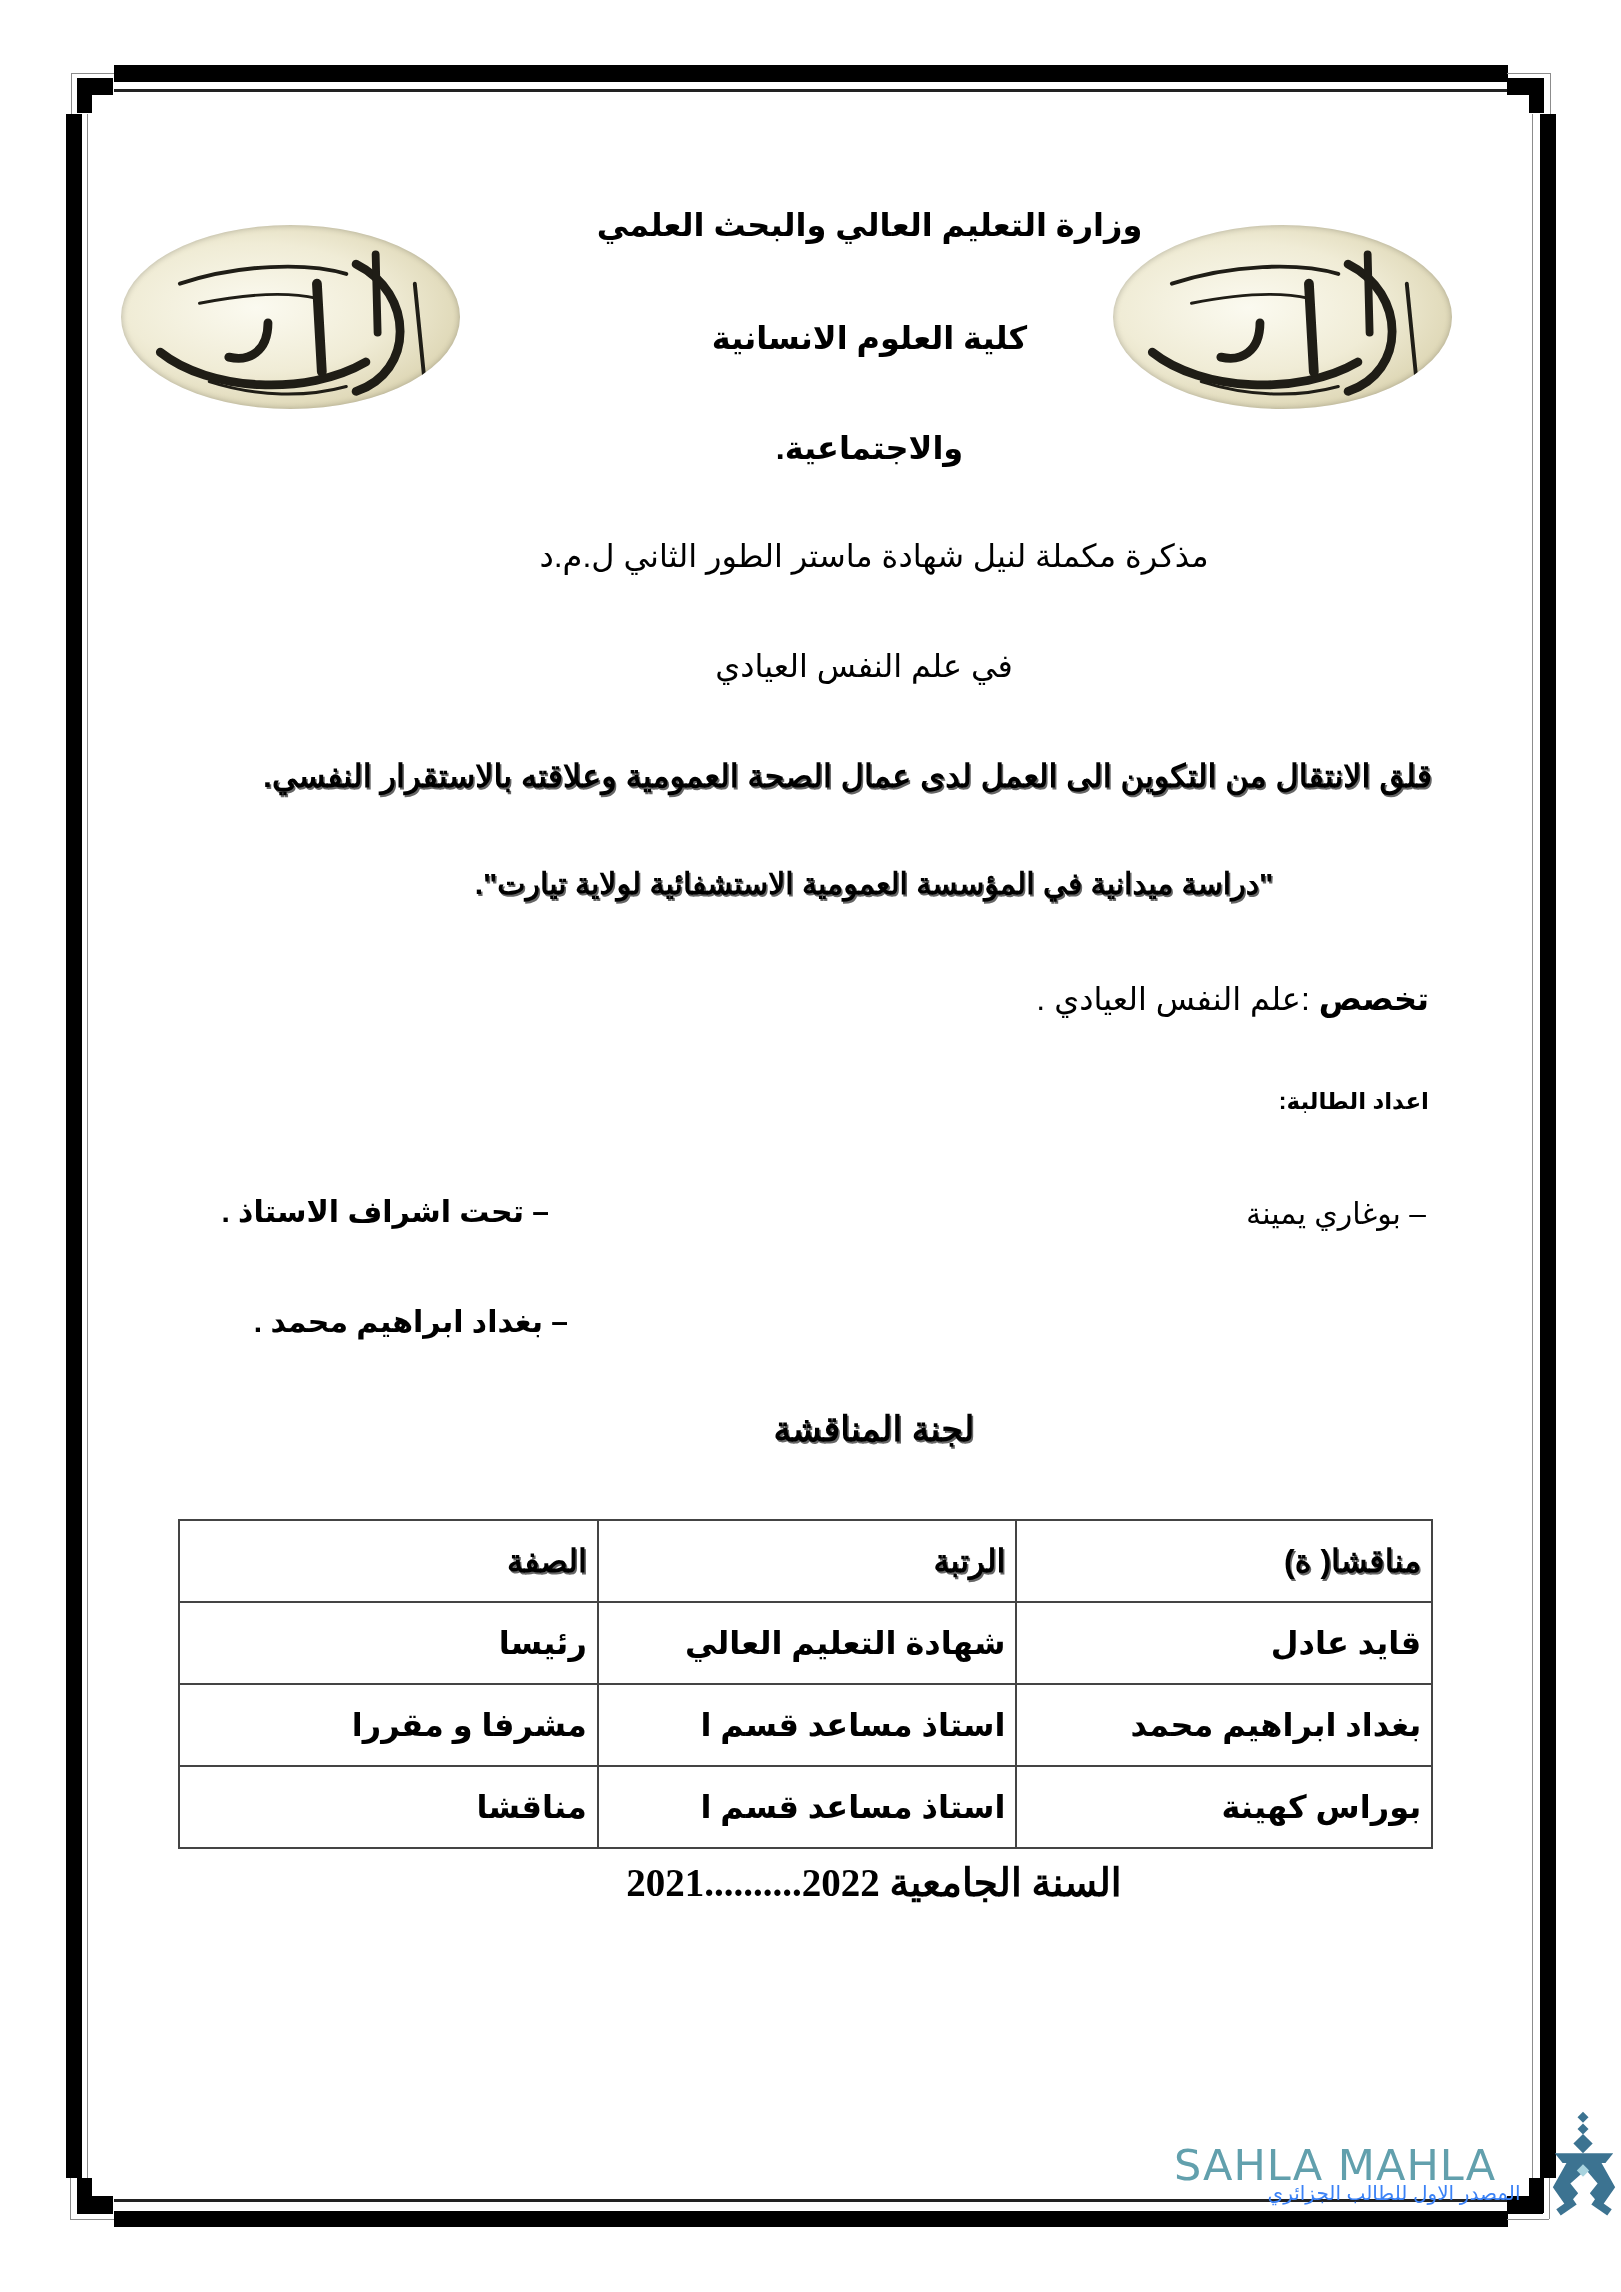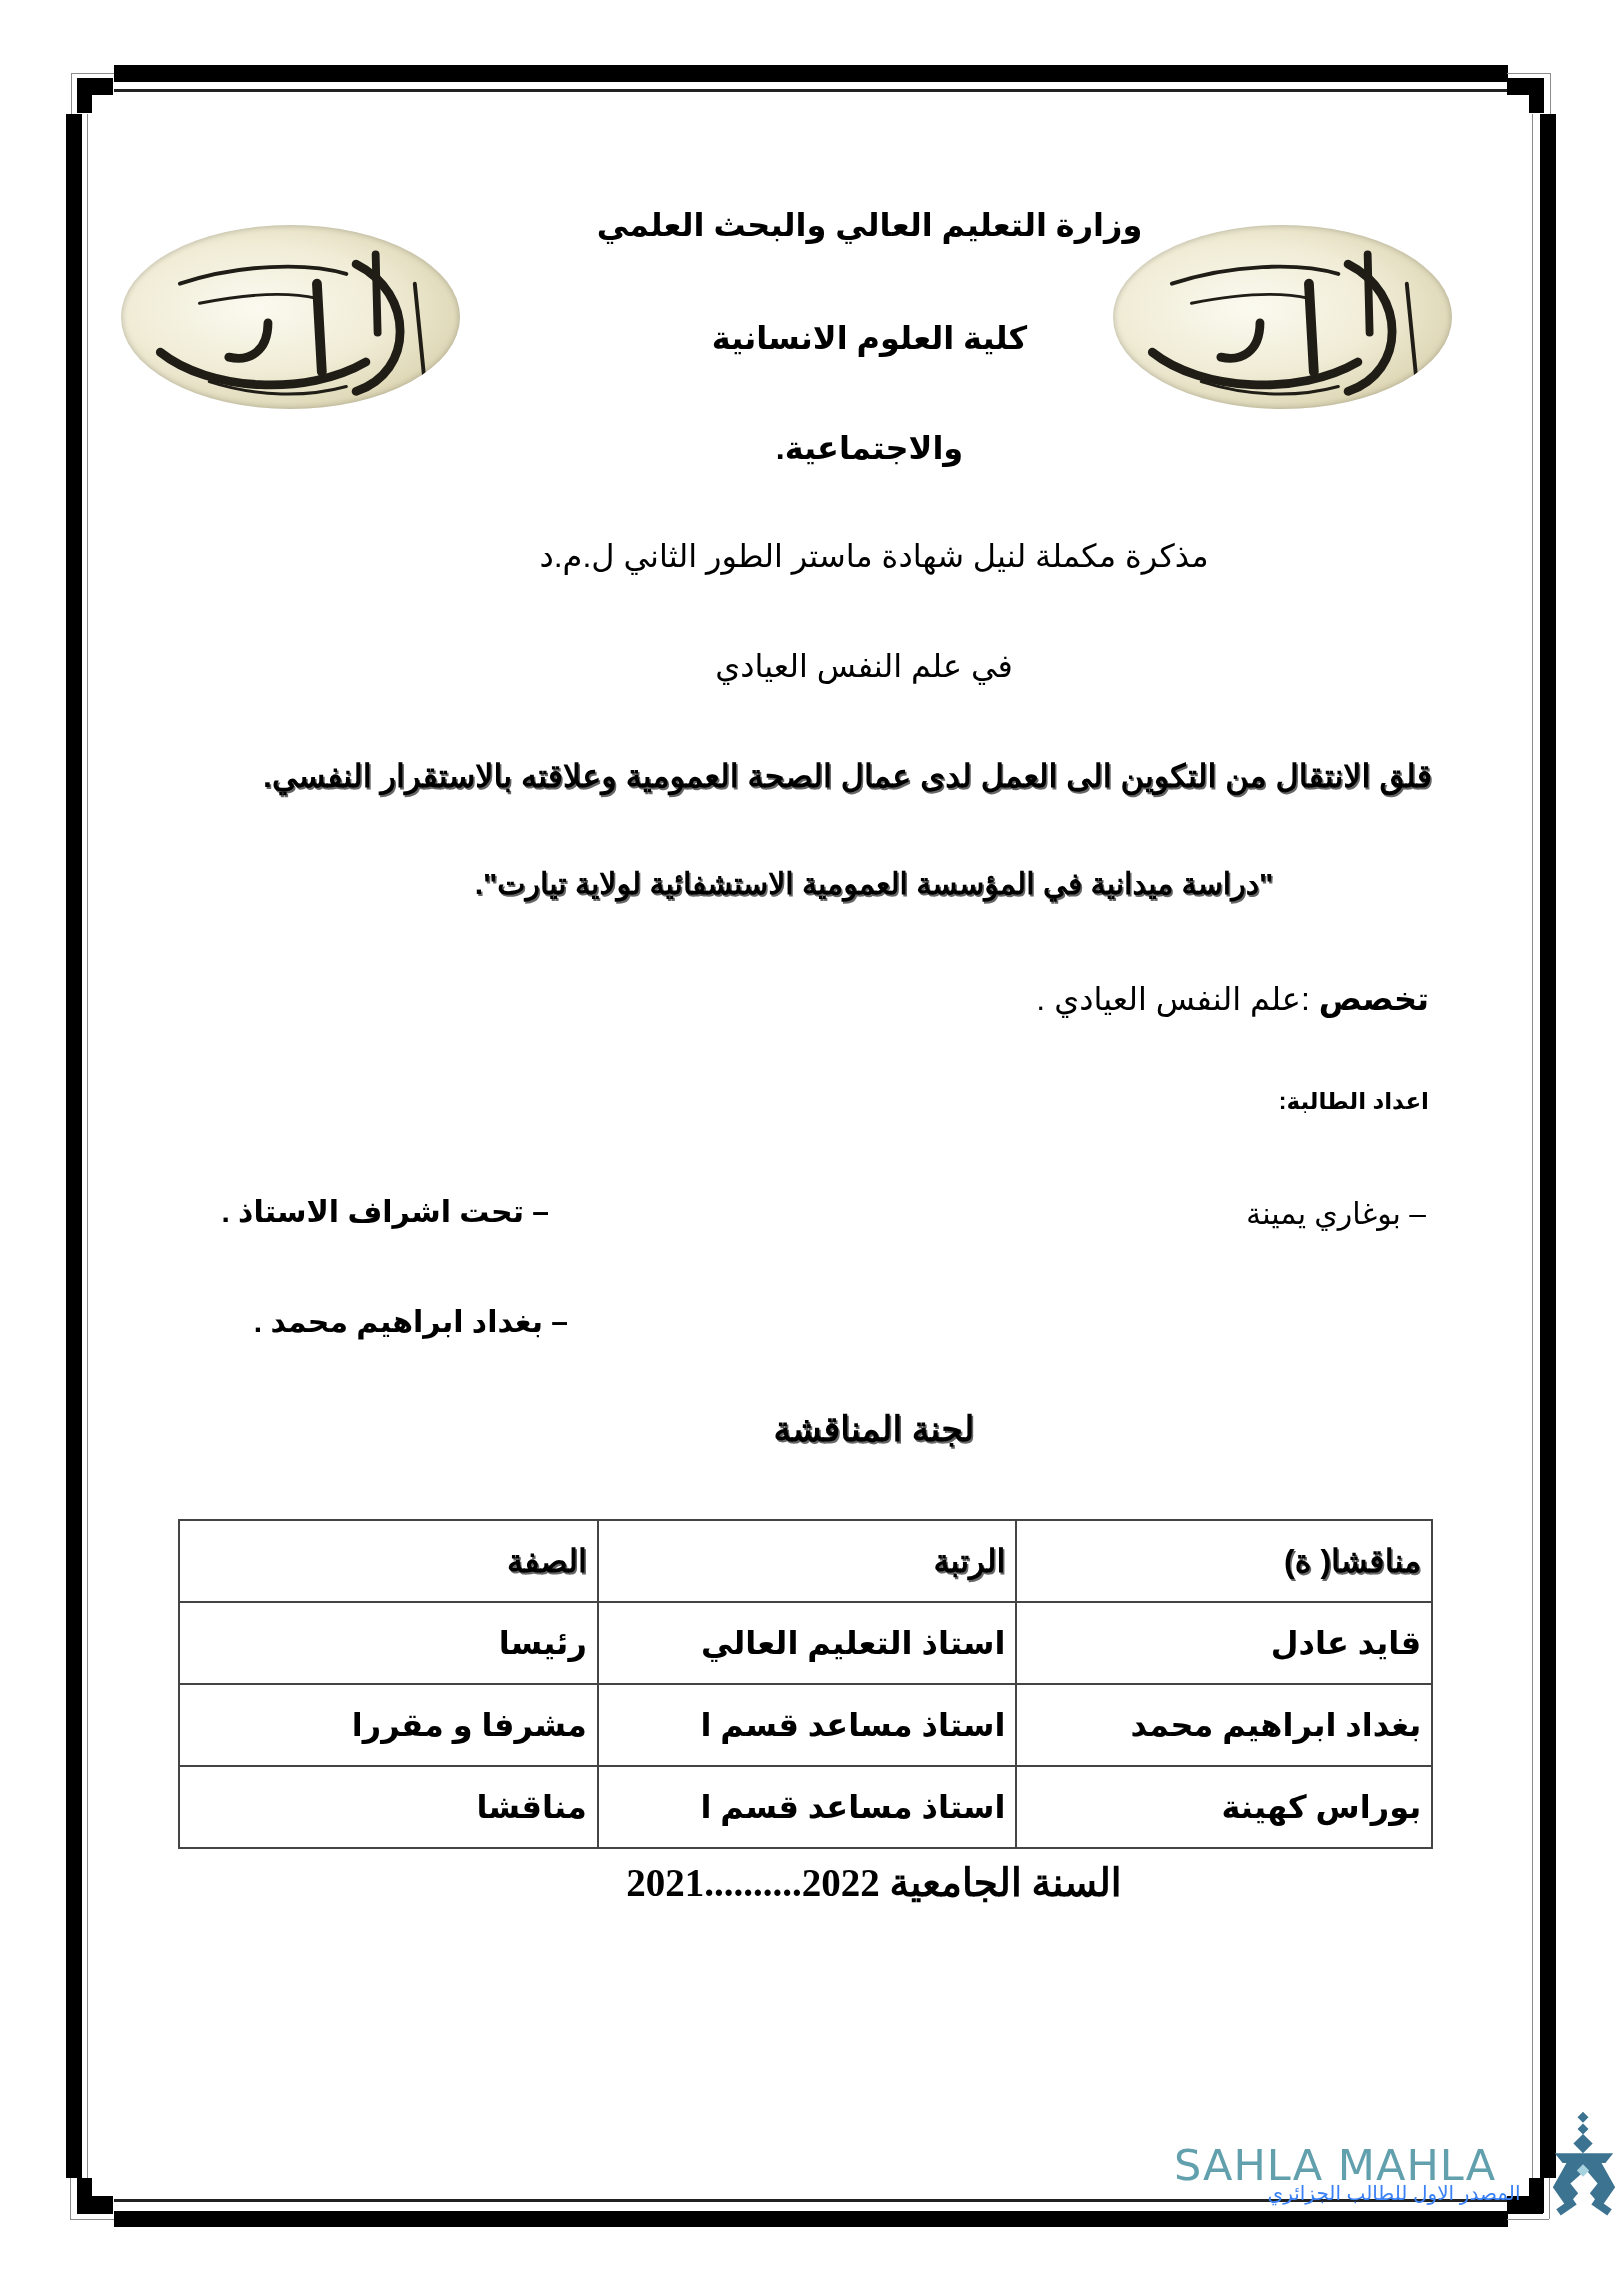--- a/index.html
+++ b/index.html
@@ -119,21 +119,21 @@
 
 <table class="committee">
   <tbody>
       <tr class="head">
     <td class="c0 cond" style="text-shadow:1.5px 1.5px 0 #666;">مناقشا( ة)</td>
     <td class="c1 cond" style="text-shadow:1.5px 1.5px 0 #666;">الرتبة</td>
     <td class="c2 cond" style="text-shadow:1.5px 1.5px 0 #666;">الصفة</td>
   </tr>
   <tr>
     <td>قايد عادل</td>
-    <td>استاذ التعليم العالي</td>
+    <td>شهادة التعليم العالي</td>
     <td>رئيسا</td>
   </tr>
   <tr>
     <td>بغداد ابراهيم محمد</td>
     <td>استاذ مساعد قسم ا</td>
     <td>مشرفا و مقررا</td>
   </tr>
   <tr>
     <td>بوراس كهينة</td>
     <td>استاذ مساعد قسم ا</td>

